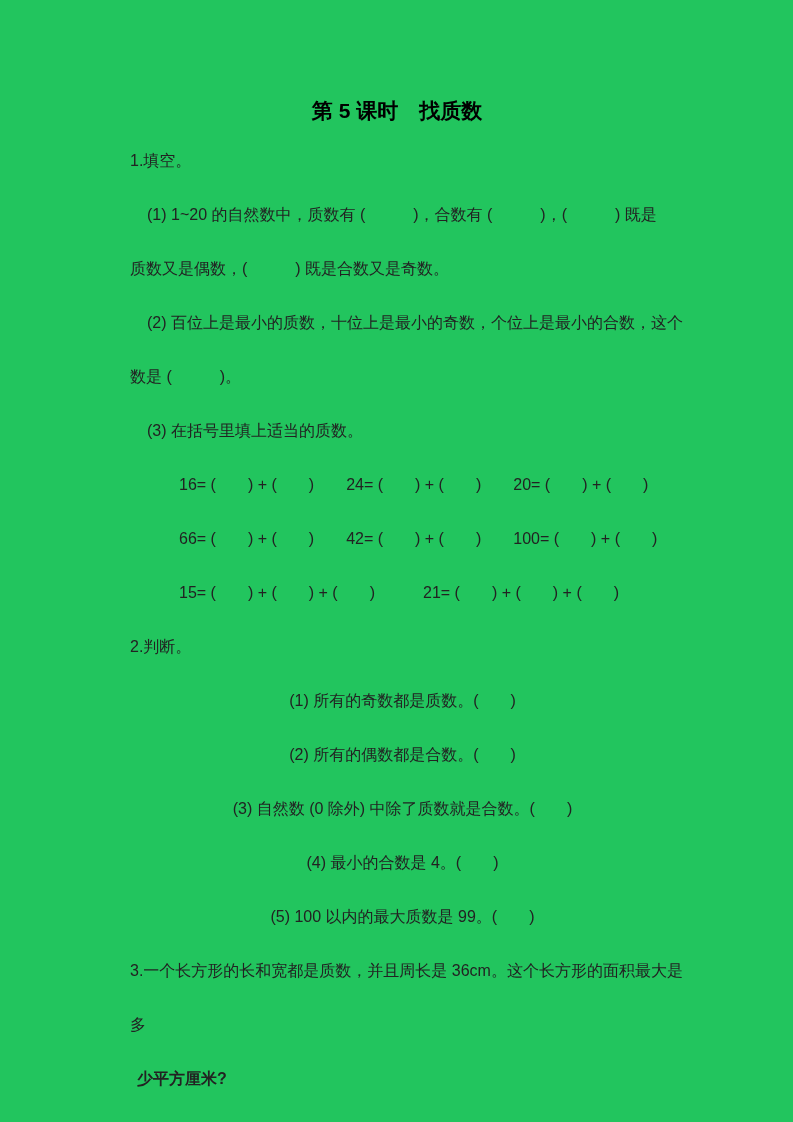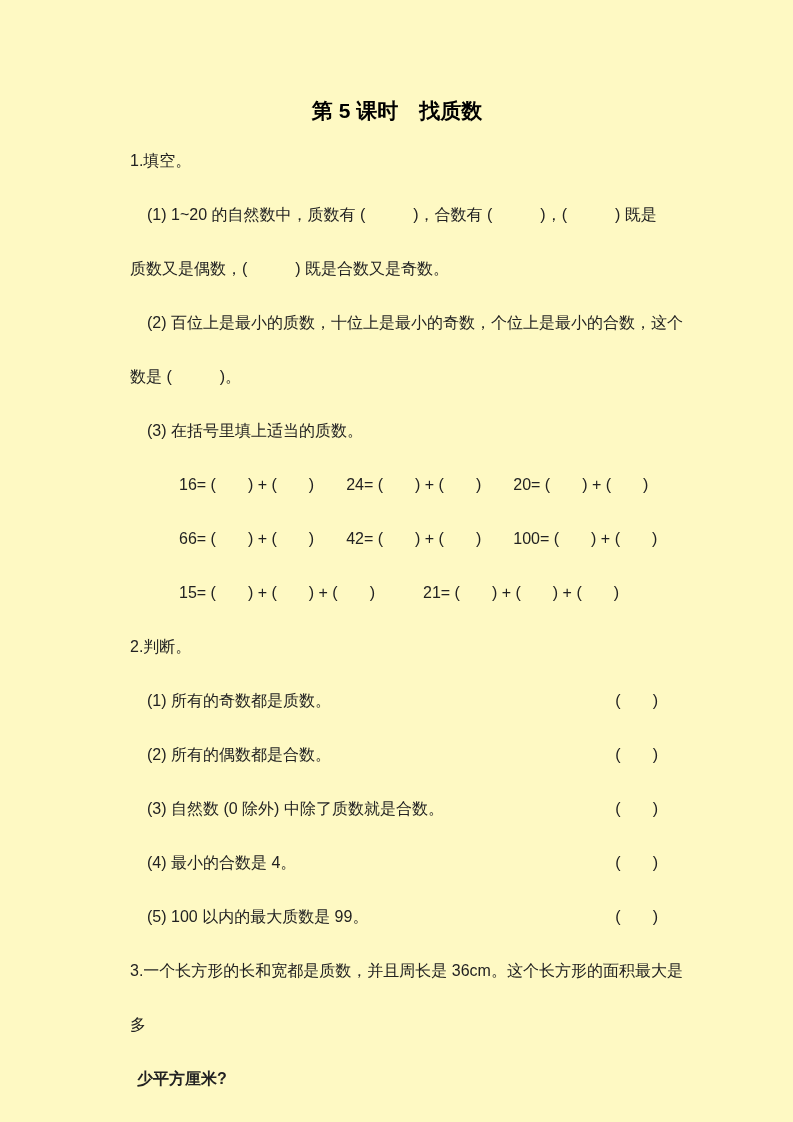--- a/index.html
+++ b/index.html
@@ -4,21 +4,21 @@
 <style>
   html, body {
     margin: 0;
     padding: 0;
     background: #ffffff;
   }
   .page {
     position: relative;
     width: 793px;
     height: 1122px;
-    background: #fef9c3;
+    background: #22c55e;
     font-family: "Liberation Sans", "DejaVu Sans", sans-serif;
     color: #222222;
     overflow: hidden;
     box-sizing: border-box;
   }
   .content {
     box-sizing: border-box;
     width: 100%;
     padding: 96px 117px 0 118px;
   }
@@ -37,21 +37,21 @@
     line-height: 42px;
     height: 42px;
     white-space: pre;
     overflow: visible;
   }
   .ind1 { padding-left: 17px; }   
   .ind2 { padding-left: 49px; }   
   .ind05 { padding-left: 7px; font-weight: bold; }   
   .judge {
     display: flex;
-    justify-content: space-between;
+    justify-content: center;
     align-items: baseline;
   }
   .judge .ans {
     padding-right: 6px;
     white-space: pre;
   }
 </style>
 </head>
 <body>
 

